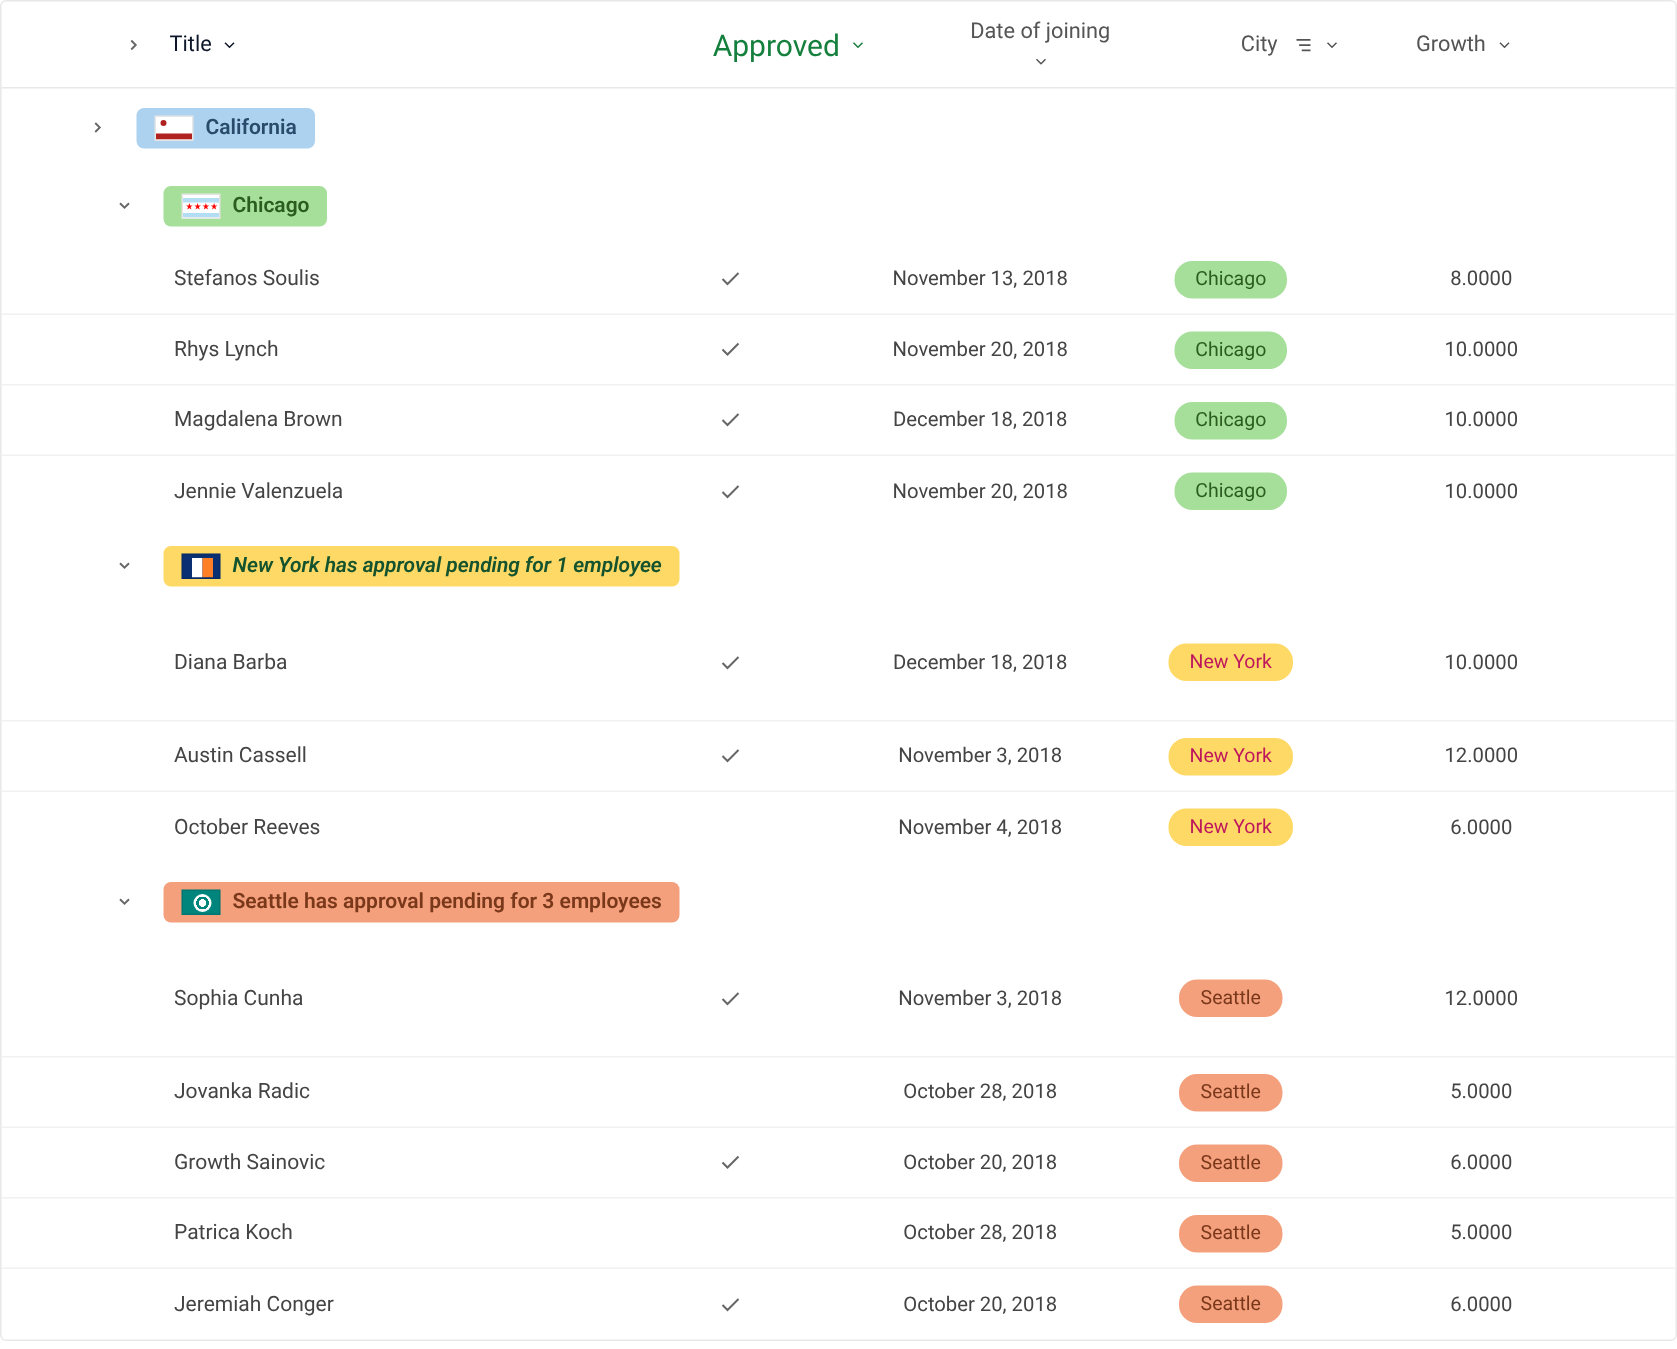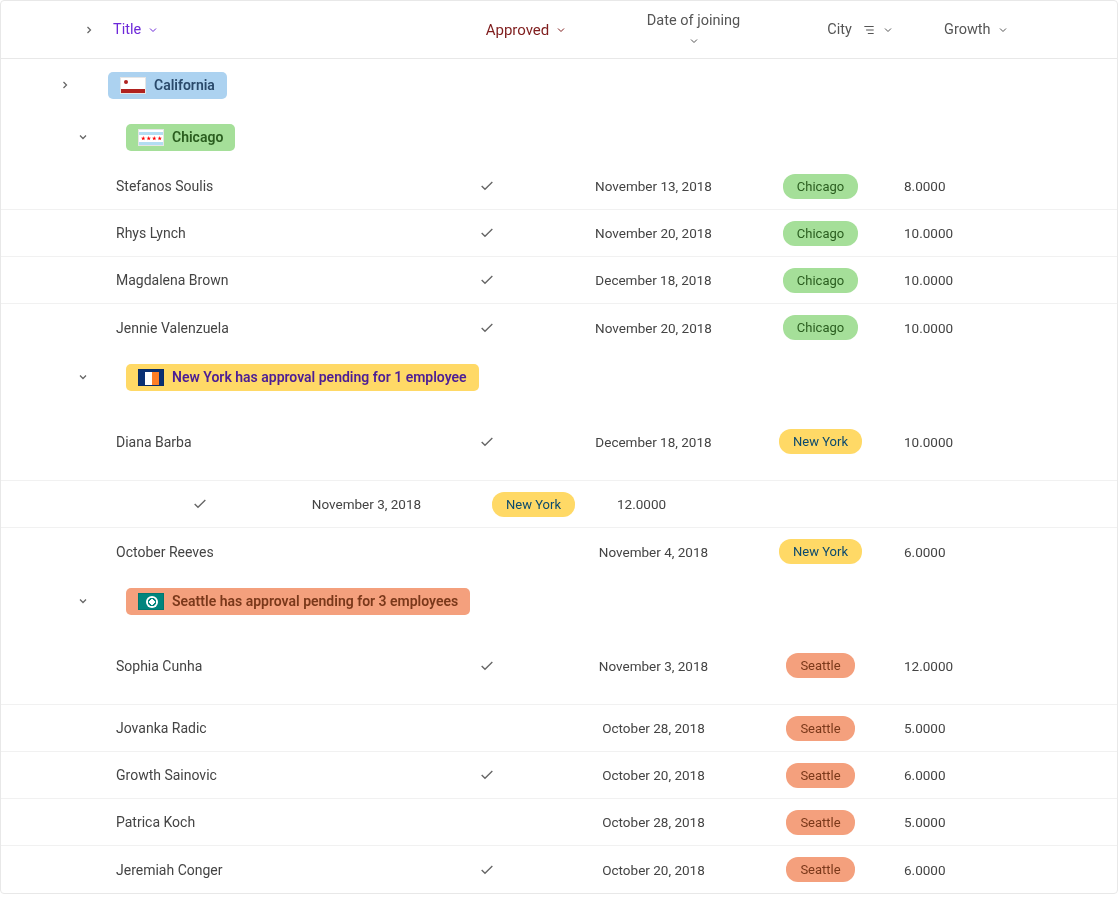--- a/index.html
+++ b/index.html
@@ -23,30 +23,30 @@
       display: flex;
       align-items: center;
       height: 58px;
       border-bottom: 1px solid #e8e8e8;
       padding-left: 72px;
     }
     .col-title {
       width: 330px;
       display: flex;
       align-items: center;
-      color: #6d28d9;
+      color: #0f172a;
       font-size: 14.5px;
     }
     .col-approved {
       width: 167px;
       display: flex;
       justify-content: center;
       align-items: center;
-      color: #7f1d1d;
-      font-size: 15px;
+      color: #15803d;
+      font-size: 20px;
       text-align: center;
     }
     .col-date {
       width: 167px;
       display: flex;
       justify-content: center;
       align-items: center;
       color: #555;
       font-size: 14.5px;
       flex-direction: column;
@@ -79,21 +79,20 @@
     .group-sort-icon {
       display: inline-flex;
       align-items: center;
       margin-left: 4px;
     }
     .group-row {
       display: flex;
       align-items: center;
       height: 52px;
       padding-left: 54px;
-      gap: 17px;
     }
     .group-row.sub {
       padding-left: 72px;
     }
     .chevron {
       display: inline-flex;
       align-items: center;
       justify-content: center;
       width: 20px;
       height: 20px;
@@ -112,21 +111,22 @@
     .tag-california {
       background: #acd2f0;
       color: #2a4a6b;
     }
     .tag-chicago {
       background: #a5df99;
       color: #2a5d1f;
     }
     .tag-newyork {
       background: #ffd966;
-      color: #4c1d95;
+      color: #14532d;
+      font-style: italic;
     }
     .tag-seattle {
       background: #f4a07d;
       color: #7a381a;
     }
     .flag {
       display: inline-block;
       width: 26px;
       height: 17px;
       margin-right: 8px;
@@ -243,37 +243,38 @@
       color: #444;
       font-size: 13.5px;
     }
     .cell-city {
       width: 167px;
       display: flex;
       justify-content: center;
     }
     .cell-growth {
       width: 167px;
+      text-align: center;
       color: #444;
       font-size: 13.5px;
     }
     .city-pill {
       display: inline-block;
       padding: 5px 14px;
       border-radius: 12px;
       font-size: 13px;
       font-weight: 400;
     }
     .pill-chicago {
       background: #a5df99;
       color: #2a5d1f;
     }
     .pill-newyork {
       background: #ffd966;
-      color: #0c4a6e;
+      color: #be185d;
     }
     .pill-seattle {
       background: #f4a07d;
       color: #7a381a;
     }
     .check-icon {
       color: #666;
     }
     svg {
       display: block;
@@ -456,20 +457,21 @@
             </svg>
           </span>
         </div>
         <div class="cell-date">December 18, 2018</div>
         <div class="cell-city">
           <span class="city-pill pill-newyork">New York</span>
         </div>
         <div class="cell-growth">10.0000</div>
       </div>
       <div class="data-row">
+        <div class="cell-title">Austin Cassell</div>
         <div class="cell-approved">
           <span class="check-icon">
             <svg width="16" height="16" viewBox="0 0 24 24" fill="none" stroke="currentColor" stroke-width="2">
               <polyline points="4 12 9 17 20 6"></polyline>
             </svg>
           </span>
         </div>
         <div class="cell-date">November 3, 2018</div>
         <div class="cell-city">
           <span class="city-pill pill-newyork">New York</span>

